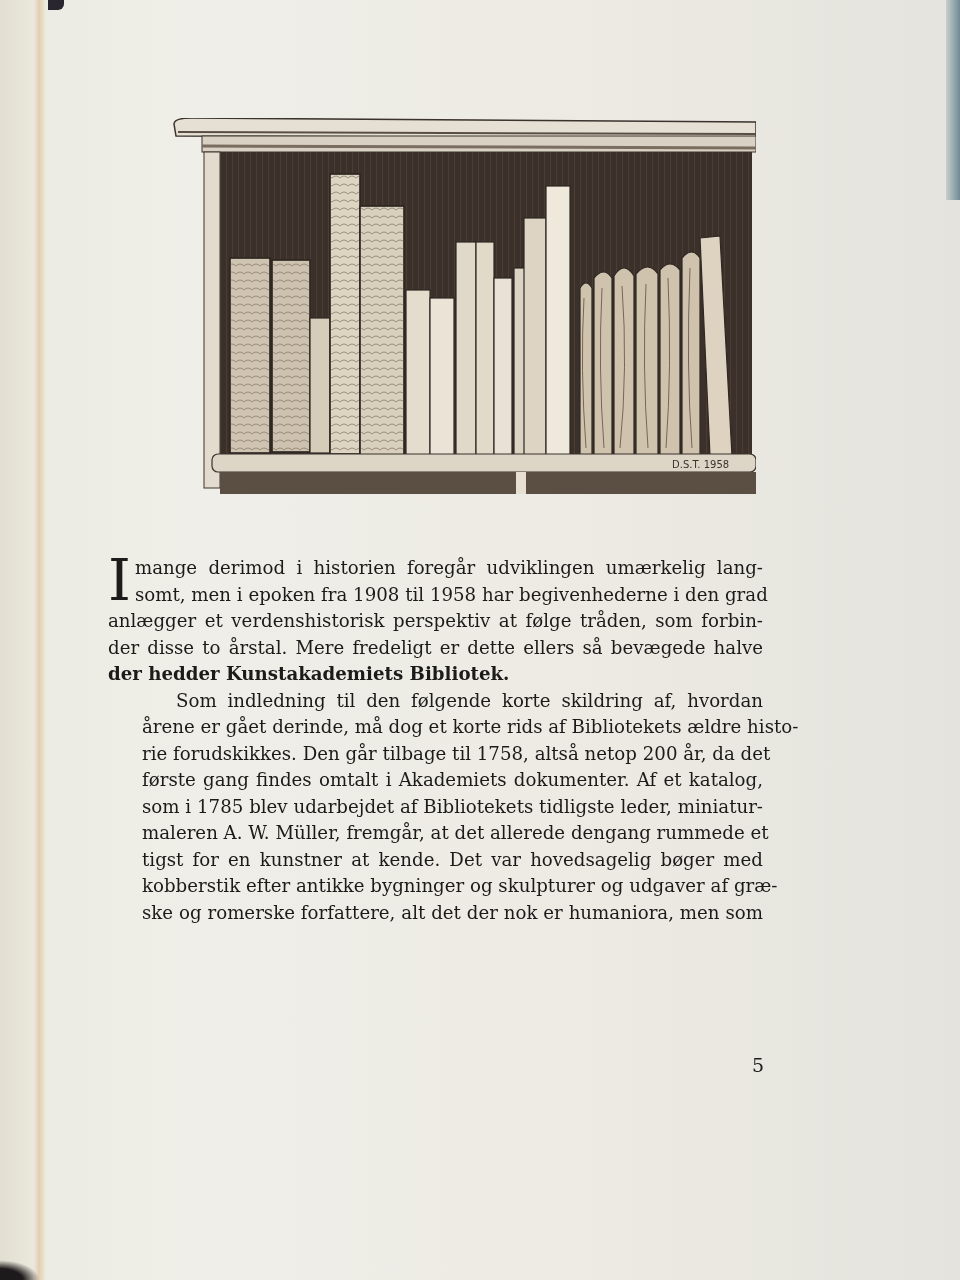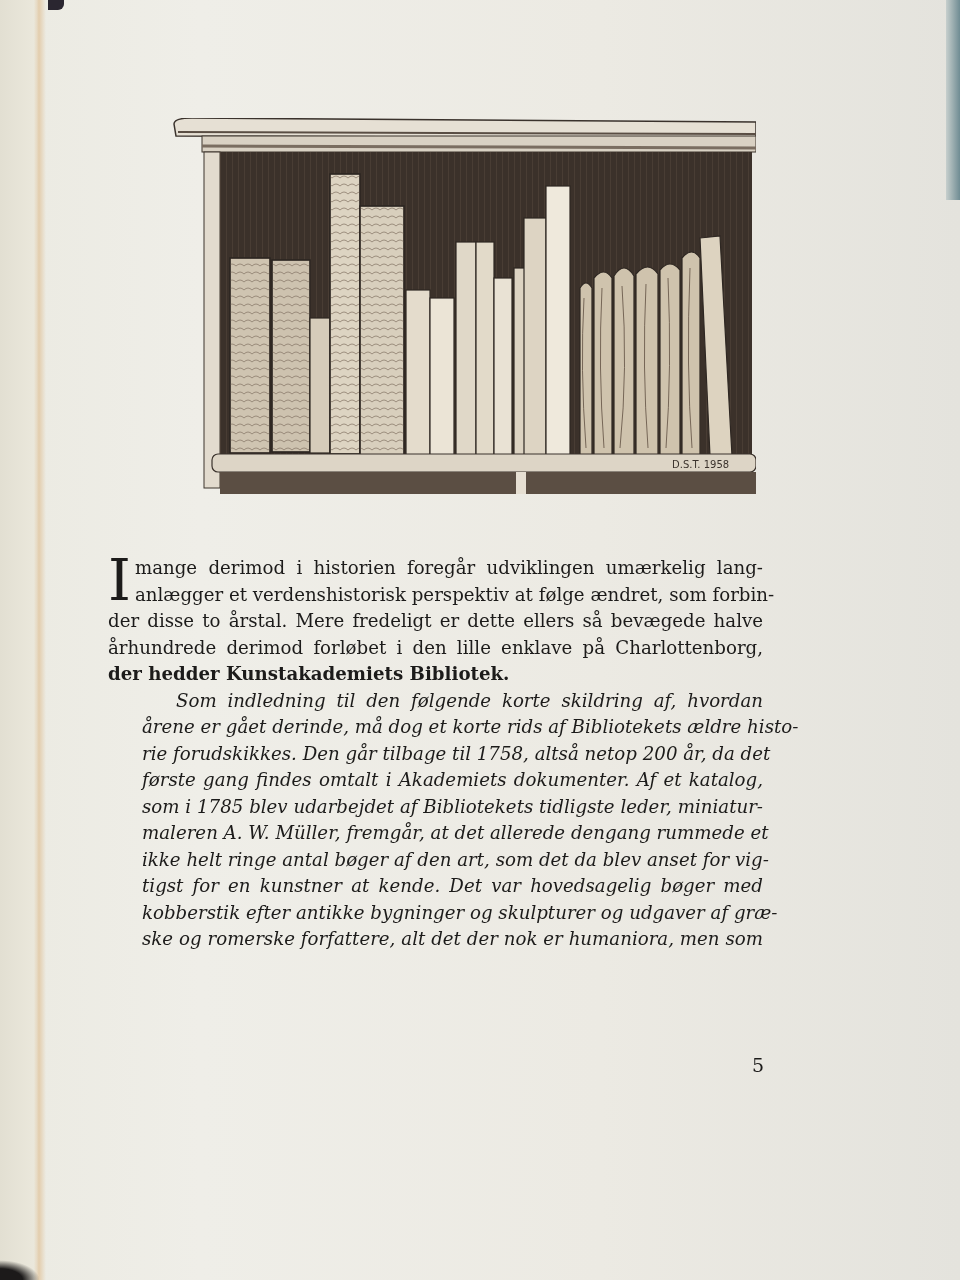--- a/index.html
+++ b/index.html
@@ -40,21 +40,21 @@
   .illustration svg { width:100%; height:100%; display:block; }
 
   
   .text {
     position:absolute; left:108px; top:555px; width:655px;
     font-family:"DejaVu Serif", serif;
     font-size:18.2px; line-height:26.5px; color:#1c1b1a;
     text-align:justify;
   }
   .para { margin:0; text-indent:0; }
-  .para + .para { text-indent:34px;font-style:italic; }
+  .para + .para { text-indent:34px; }
   .line { display:block; text-align-last:justify; white-space:nowrap; }
   .line.last { text-align-last:left;font-weight:bold; }
   .dropcap {
     float:left; font-size:58px; line-height:46px; margin:2px 4px 0 0;
     font-family:"DejaVu Serif", serif; color:#1c1b1a;
   }
   .page-number {
     position:absolute; left:752px; top:1054px; font-size:19px; color:#1c1b1a;
   }
 </style>
@@ -131,33 +131,32 @@
       <rect x="48" y="354" width="536" height="22" fill="#5b4e43"></rect>
       <rect x="344" y="354" width="10" height="22" fill="#e6dfd2"></rect>
       <text x="500" y="350" font-size="10" fill="#3a322c" font-family="DejaVu Sans, sans-serif">D.S.T. 1958</text>
     </svg>
   </div>
 
   <div class="text">
     <p class="para">
       <span class="dropcap">I</span>
       <span class="line">mange derimod i historien foregår udviklingen umærkelig lang-</span>
-      <span class="line">anlægger et verdenshistorisk perspektiv at følge ændret, som forbin-</span>
+      <span class="line">somt, men i epoken fra 1908 til 1958 har begivenhederne i den grad</span>
+      <span class="line">anlægger et verdenshistorisk perspektiv at følge tråden, som forbin-</span>
       <span class="line">der disse to årstal. Mere fredeligt er dette ellers så bevægede halve</span>
-      <span class="line">århundrede derimod forløbet i den lille enklave på Charlottenborg,</span>
       <span class="line last">der hedder Kunstakademiets Bibliotek.</span>
     </p>
     <p class="para">
       <span class="line" style="padding-left:34px">Som indledning til den følgende korte skildring af, hvordan</span>
       <span class="line">årene er gået derinde, må dog et korte rids af Bibliotekets ældre histo-</span>
       <span class="line">rie forudskikkes. Den går tilbage til 1758, altså netop 200 år, da det</span>
       <span class="line">første gang findes omtalt i Akademiets dokumenter. Af et katalog,</span>
       <span class="line">som i 1785 blev udarbejdet af Bibliotekets tidligste leder, miniatur-</span>
       <span class="line">maleren A. W. Müller, fremgår, at det allerede dengang rummede et</span>
-      <span class="line">ikke helt ringe antal bøger af den art, som det da blev anset for vig-</span>
       <span class="line">tigst for en kunstner at kende. Det var hovedsagelig bøger med</span>
       <span class="line">kobberstik efter antikke bygninger og skulpturer og udgaver af græ-</span>
       <span class="line">ske og romerske forfattere, alt det der nok er humaniora, men som</span>
     </p>
   </div>
 
   <div class="page-number">5</div>
 </div>
 
 </body></html>

